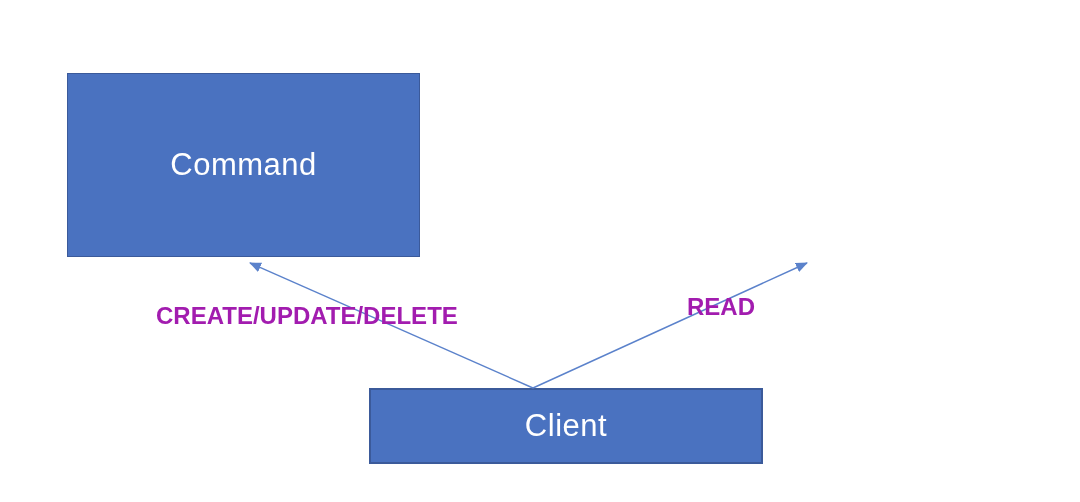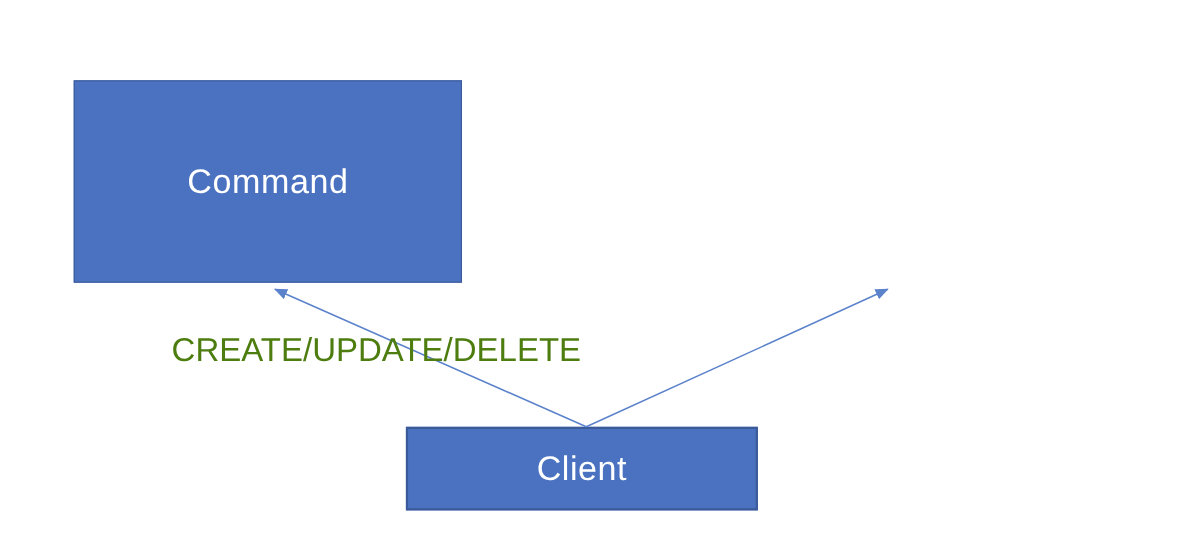--- a/index.html
+++ b/index.html
@@ -40,42 +40,42 @@
   }
   #query-node {
     left: 639px;
     top: 61px;
     width: 356px;
     height: 186px;
   }
   #client-node {
     left: 369px;
     top: 376px;
-    width: 320px;
+    width: 394px;
     height: 76px;
     border-width: 2px;
   }
   .arrow-layer {
     position: absolute;
     left: 0;
     top: 0;
     width: 1080px;
     height: 502px;
     pointer-events: none;
   }
   .arrow-line {
     stroke: #5b82cb;
     stroke-width: 1.4;
     fill: none;
   }
   .edge-label {
     position: absolute;
-    color: #4d7c0f;
-    font-size: 30px;
-    font-weight: 400;
+    color: #a21caf;
+    font-size: 24px;
+    font-weight: 700;
     line-height: 1;
     white-space: nowrap;
   }
   #create-label {
     left: 156px;
     top: 292px;
   }
   #read-label {
     left: 687px;
     top: 283px;
@@ -100,14 +100,15 @@
       <marker id="arrowhead" markerUnits="userSpaceOnUse" markerWidth="14" markerHeight="12" refX="11" refY="5" orient="auto">
         <path d="M0,0 L12,5 L0,10 Z" fill="#5b82cb"></path>
       </marker>
     </defs>
     <line class="arrow-line" x1="533" y1="376" x2="250" y2="251" marker-end="url(#arrowhead)"></line>
     <line class="arrow-line" x1="533" y1="376" x2="807" y2="251" marker-end="url(#arrowhead)"></line>
   </svg>
 
   <div class="edge-label" id="create-label">CREATE/UPDATE/DELETE</div>
 
+  <div class="edge-label" id="read-label">READ</div>
 
 </div>
 
 </body></html>

